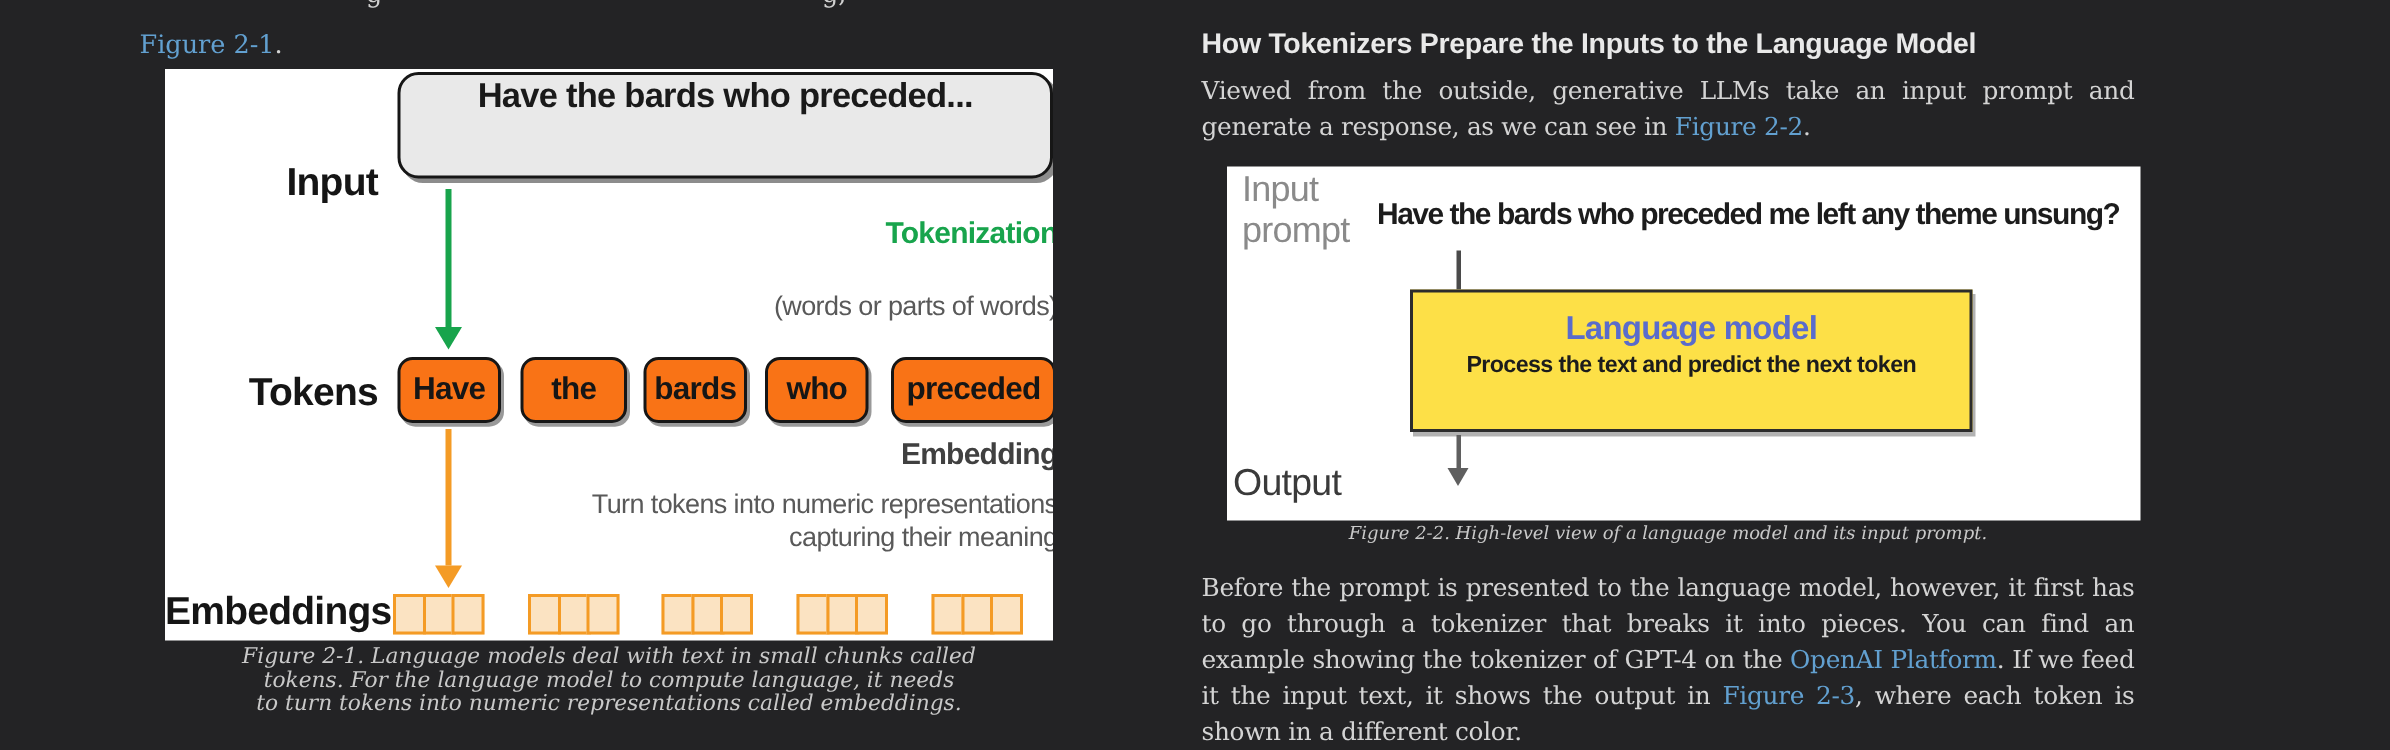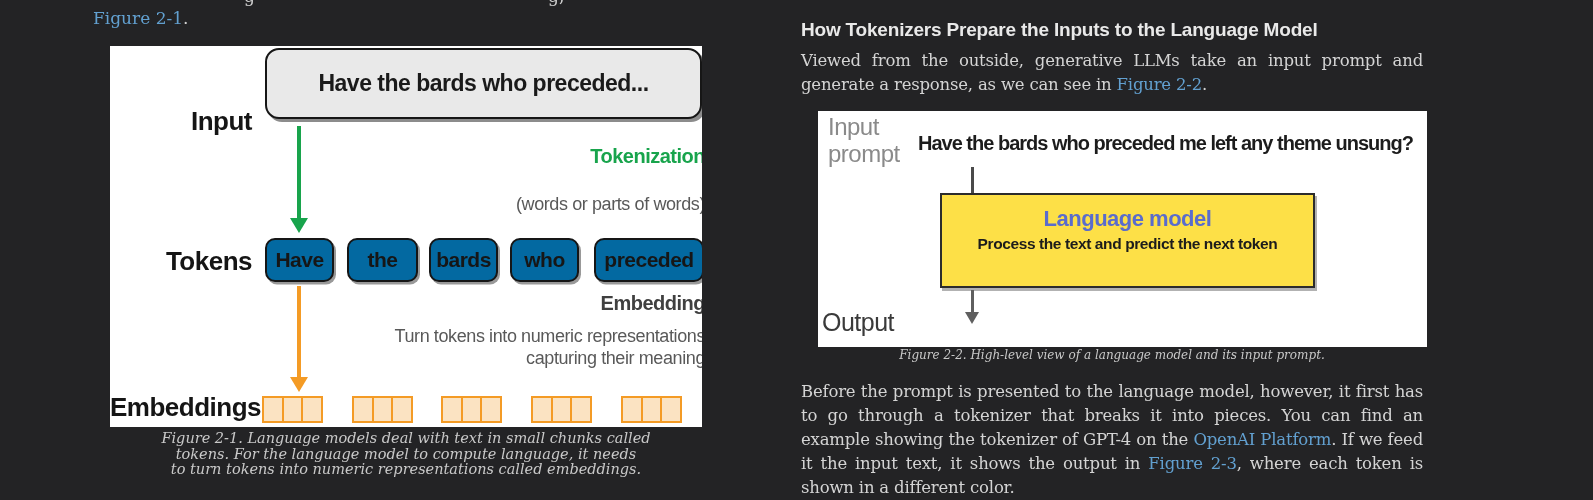--- a/index.html
+++ b/index.html
@@ -10,51 +10,51 @@
     background: #232325;
     font-family: "DejaVu Serif", serif;
   }
 
   
   .clipped-frag {
     position: absolute; top: -14px;
     font: 17px "DejaVu Serif", serif; color: #cfcfcf;
   }
   .figref-line {
-    position: absolute; left: 93px; top: 8px;
+    position: absolute; left: 93px; top: 20px;
     font: 17px "DejaVu Serif", serif; color: #d4d4d4;
   }
   a.link { color: #62a0d0; text-decoration: none; cursor: pointer; }
 
   
   .fig1 {
     position: absolute; left: 110px; top: 46px;
     width: 592px; height: 381px;
     background: #ffffff; overflow: hidden;
     font-family: "Liberation Sans", sans-serif;
   }
   .fig1-side-label {
     position: absolute; left: 0; width: 142px; text-align: right;
     font-weight: 700; color: #151515; font-size: 26px; letter-spacing: -0.5px;
   }
   .input-box {
     position: absolute; left: 155px; top: 2px; width: 437px; height: 71px;
     background: #e9e9e9; border: 2.5px solid #161616; border-radius: 14px;
     box-shadow: 3px 3px 0 rgba(0,0,0,0.45);
-    display: flex; align-items: center; justify-content: center;
+    display: flex; justify-content: center;
   }
   .input-box span { font-size: 23px; font-weight: 700; color: #1a1a1a; letter-spacing: -0.5px; }
   .v-arrow-shaft { position: absolute; }
   .v-arrow-head { position: absolute; width: 0; height: 0; }
   .center-text { position: absolute; left: 145px; width: 450px; text-align: right; }
   .step-title { font-size: 20px; font-weight: 700; letter-spacing: -0.5px; }
   .step-desc { font-size: 18px; color: #595959; letter-spacing: -0.4px; }
   .token-box {
     position: absolute; top: 192px; height: 44px;
-    background: #0369a1; border: 2.5px solid #161616; border-radius: 10px;
+    background: #f97316; border: 2.5px solid #161616; border-radius: 10px;
     box-shadow: 2px 2.5px 0 rgba(0,0,0,0.4);
     display: flex; align-items: center; justify-content: center;
     font-size: 21px; font-weight: 600; color: #161616; letter-spacing: -0.5px;
   }
   .emb-group { position: absolute; top: 350px; display: flex; }
   .emb-cell {
     width: 22px; height: 27px; background: #fbe3c2;
     border: 2.5px solid #f49b25; margin-left: -2.5px;
   }
   .emb-cell:first-child { margin-left: 0; }

